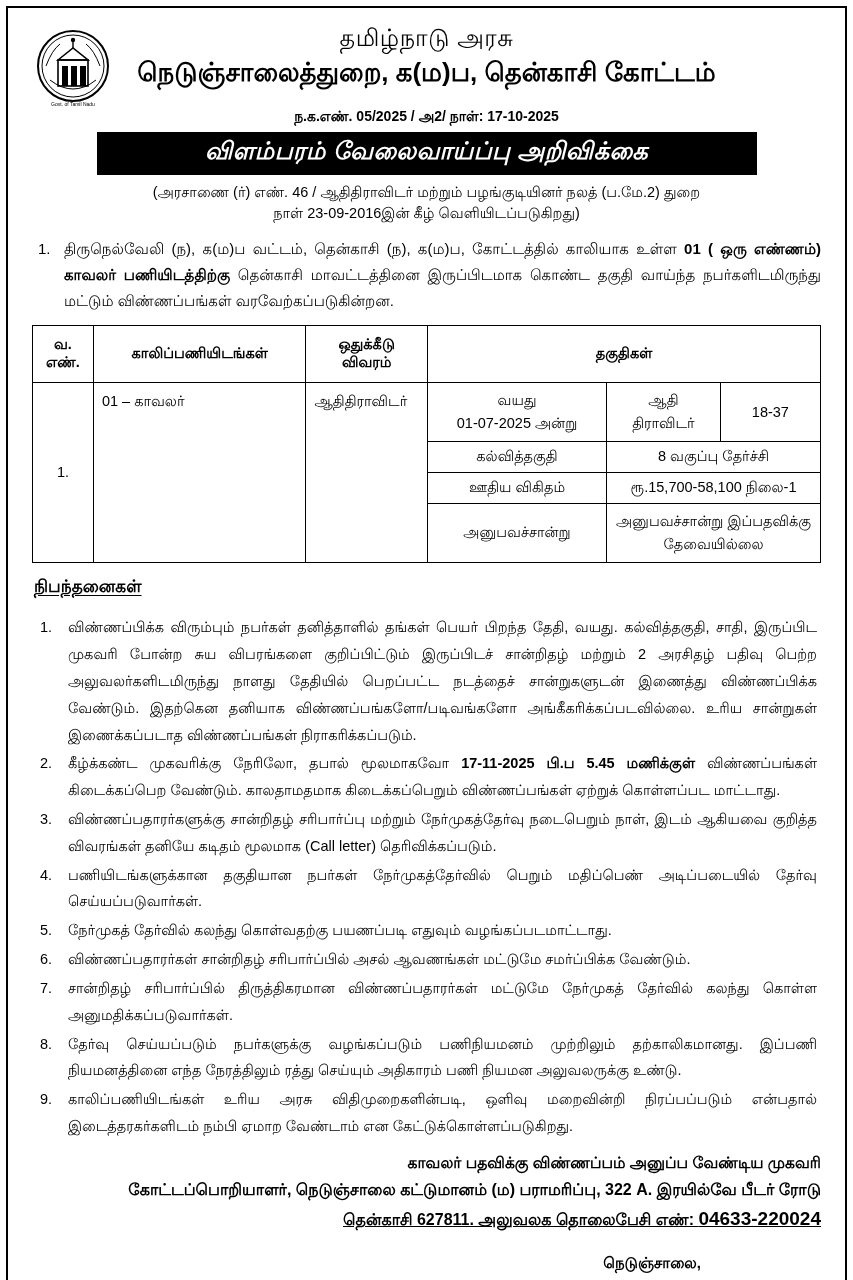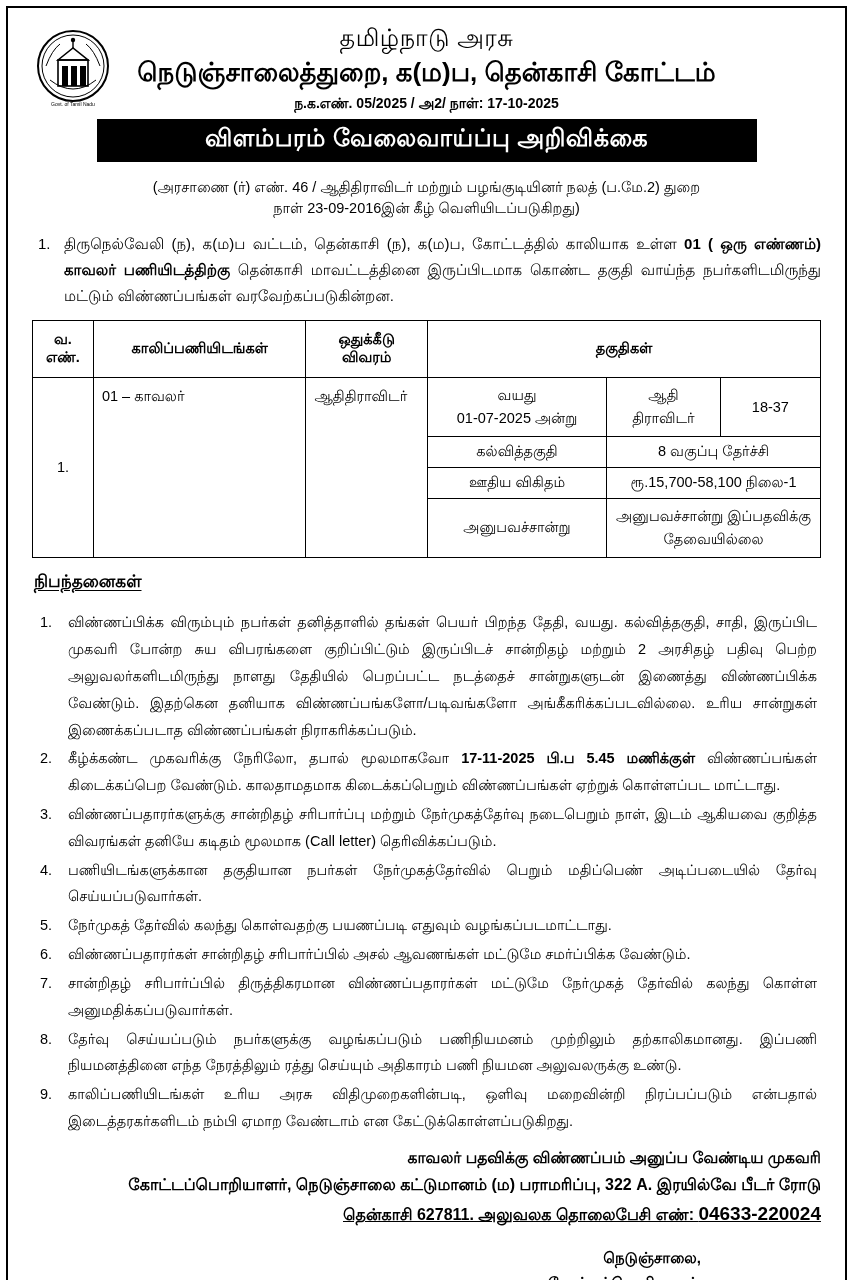--- a/index.html
+++ b/index.html
@@ -53,35 +53,36 @@
     line-height: 1.35;
   }
   .govt-line2 {
     font-size: 26px;
     font-weight: bold;
     line-height: 1.4;
   }
   .ref-line {
     font-size: 14px;
     font-weight: bold;
-    margin-top: 4px;
+    margin-top: 17px;
   }
   .banner {
     margin: 6px auto 0 auto;
     background: #000;
     color: #fff;
     font-size: 24px;
     font-weight: bold;
     padding: 5px 10px 7px 10px;
     width: 640px;
     letter-spacing: .5px;
+    font-style: italic;
   }
   .go-line {
     font-size: 14.5px;
-    margin-top: 15px;
+    margin-top: 7px;
     line-height: 1.45;
   }
 
   
   .intro {
     display: flex;
     margin-top: 12px;
     font-size: 15px;
     line-height: 1.75;
     text-align: justify;

